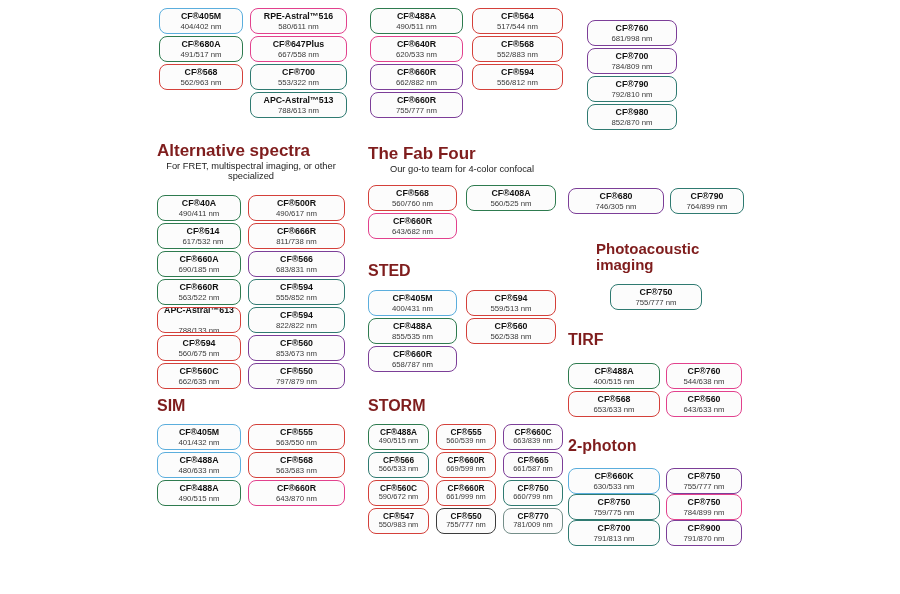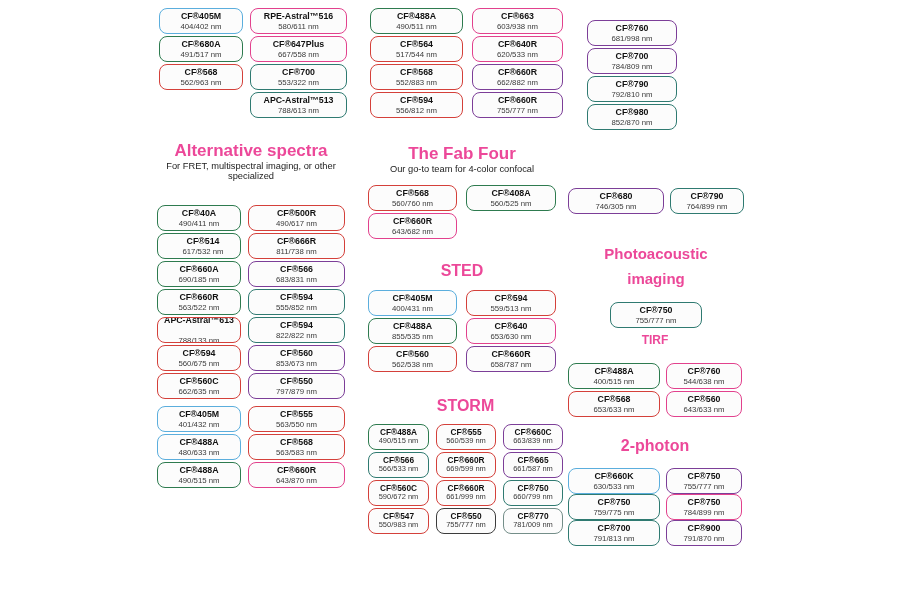--- a/index.html
+++ b/index.html
@@ -3,21 +3,21 @@
 <meta charset="utf-8">
 <style>
   * { box-sizing: border-box; }
   html,body { margin:0; padding:0; }
   body {
     width:900px; height:594px; position:relative; background:#ffffff;
     font-family:"Liberation Sans","DejaVu Sans",sans-serif; overflow:hidden;
   }
   .page { position:absolute; inset:0; }
   .group { position:absolute; }
-  .gtitle { margin:0; text-align:center; font-weight:700; color:#ec4899; }
+  .gtitle { margin:0; font-weight:700; color:#7f1d1d; }
   .gsub   { margin:1px 0 0; text-align:center; font-size:9.3px; color:#222; }
   .boxes  { display:grid; }
   .box {
     height:26px; border:1.6px solid #888; border-radius:8px; background:#fcfcfc;
     display:flex; flex-direction:column; align-items:center; justify-content:center;
     line-height:1.18; overflow:hidden;
   }
   .box .name { font-weight:700; font-size:8.8px; color:#111; white-space:nowrap; }
   .box .nm   { font-size:7.8px; color:#3a3a3a; white-space:nowrap; }
   .box.spacer { visibility:hidden; }
@@ -25,21 +25,21 @@
   
   #g-top-left  { left:159px; top:8px; }
   #g-top-left .boxes  { grid-template-columns:84px 97px; gap:2px 7px; }
   #g-top-mid   { left:370px; top:8px; }
   #g-top-mid .boxes   { grid-template-columns:93px 91px; gap:2px 9px; }
   #g-top-right { left:587px; top:20px; }
   #g-top-right .boxes { grid-template-columns:90px; gap:2px; }
 
   #g-alt { left:157px; top:141px; width:188px; }
   #g-alt .gtitle { font-size:17px; line-height:19px; }
-  #g-alt .boxes  { margin-top:24px; grid-template-columns:84px 97px; gap:2px 7px; }
+  #g-alt .boxes  { margin-top:14px; grid-template-columns:84px 97px; gap:2px 7px; }
 
   #g-fab { left:368px; top:144px; width:188px; }
   #g-fab .gtitle { font-size:17px; line-height:19px; }
   #g-fab .boxes  { margin-top:11px; grid-template-columns:89px 90px; gap:2px 9px; }
 
   #g-sted { left:368px; top:262px; width:188px; }
   #g-sted .gtitle { font-size:16px; line-height:18px; }
   #g-sted .boxes  { margin-top:10px; grid-template-columns:89px 90px; gap:2px 9px; }
 
   #g-sim { left:157px; top:397px; width:188px; }
@@ -49,25 +49,25 @@
   #g-storm { left:368px; top:397px; width:195px; }
   #g-storm .gtitle { font-size:16px; line-height:18px; }
   #g-storm .boxes  { margin-top:9px; grid-template-columns:61px 60px 60px; gap:2px 7px; }
   #g-storm .box .name { font-size:8.3px; }
   #g-storm .box .nm   { font-size:7.5px; }
 
   #g-nir { left:568px; top:188px; }
   #g-nir .boxes { grid-template-columns:96px 74px; gap:2px 6px; }
 
   #g-pa { left:568px; top:241px; width:176px; }
-  #g-pa .gtitle { font-size:15px; line-height:25px; width:120px; margin:0 auto; }
+  #g-pa .gtitle { font-size:15px; line-height:16px; width:120px; margin:0 auto; }
   #g-pa .boxes  { margin-top:11px; grid-template-columns:92px; justify-content:center; }
 
   #g-tirf { left:568px; top:331px; width:174px; }
-  #g-tirf .gtitle { font-size:12px; line-height:18px; }
+  #g-tirf .gtitle { font-size:16px; line-height:18px; }
   #g-tirf .boxes  { margin-top:14px; grid-template-columns:92px 76px; gap:2px 6px; }
 
   #g-2p { left:568px; top:437px; width:174px; }
   #g-2p .gtitle { font-size:16px; line-height:18px; }
   #g-2p .boxes  { margin-top:13px; grid-template-columns:92px 76px; gap:0 6px; }
 </style>
 </head>
 <body>
 
 <div class="page">
@@ -105,24 +105,20 @@
   </div>
       </div>
   </section>
 
   <section class="group" id="g-top-mid">
     <div class="boxes">
         <div class="box" style="border-color: rgb(46, 123, 79);">
     <span class="name">CF®488A</span>
     <span class="nm">490/511 nm</span>
   </div>
-        <div class="box" style="border-color: rgb(226, 65, 141);">
-    <span class="name">CF®663</span>
-    <span class="nm">603/938 nm</span>
-  </div>
         <div class="box" style="border-color: rgb(212, 64, 58);">
     <span class="name">CF®564</span>
     <span class="nm">517/544 nm</span>
   </div>
         <div class="box" style="border-color: rgb(226, 65, 141);">
     <span class="name">CF®640R</span>
     <span class="nm">620/533 nm</span>
   </div>
         <div class="box" style="border-color: rgb(212, 64, 58);">
     <span class="name">CF®568</span>
@@ -254,36 +250,33 @@
     <span class="nm">400/431 nm</span>
   </div>
         <div class="box" style="border-color: rgb(212, 64, 58);">
     <span class="name">CF®594</span>
     <span class="nm">559/513 nm</span>
   </div>
         <div class="box" style="border-color: rgb(46, 123, 79);">
     <span class="name">CF®488A</span>
     <span class="nm">855/535 nm</span>
   </div>
-        <div class="box" style="border-color: rgb(226, 65, 141);">
-    <span class="name">CF®640</span>
-    <span class="nm">653/630 nm</span>
-  </div>
         <div class="box" style="border-color: rgb(212, 64, 58);">
     <span class="name">CF®560</span>
     <span class="nm">562/538 nm</span>
   </div>
         <div class="box" style="border-color: rgb(124, 62, 152);">
     <span class="name">CF®660R</span>
     <span class="nm">658/787 nm</span>
   </div>
       </div>
   </section>
 
   <section class="group" id="g-sim">
+    <h2 class="gtitle">SIM</h2>
     <div class="boxes">
         <div class="box" style="border-color: rgb(91, 174, 221);">
     <span class="name">CF®405M</span>
     <span class="nm">401/432 nm</span>
   </div>
         <div class="box" style="border-color: rgb(212, 64, 58);">
     <span class="name">CF®555</span>
     <span class="nm">563/550 nm</span>
   </div>
         <div class="box" style="border-color: rgb(91, 174, 221);">

